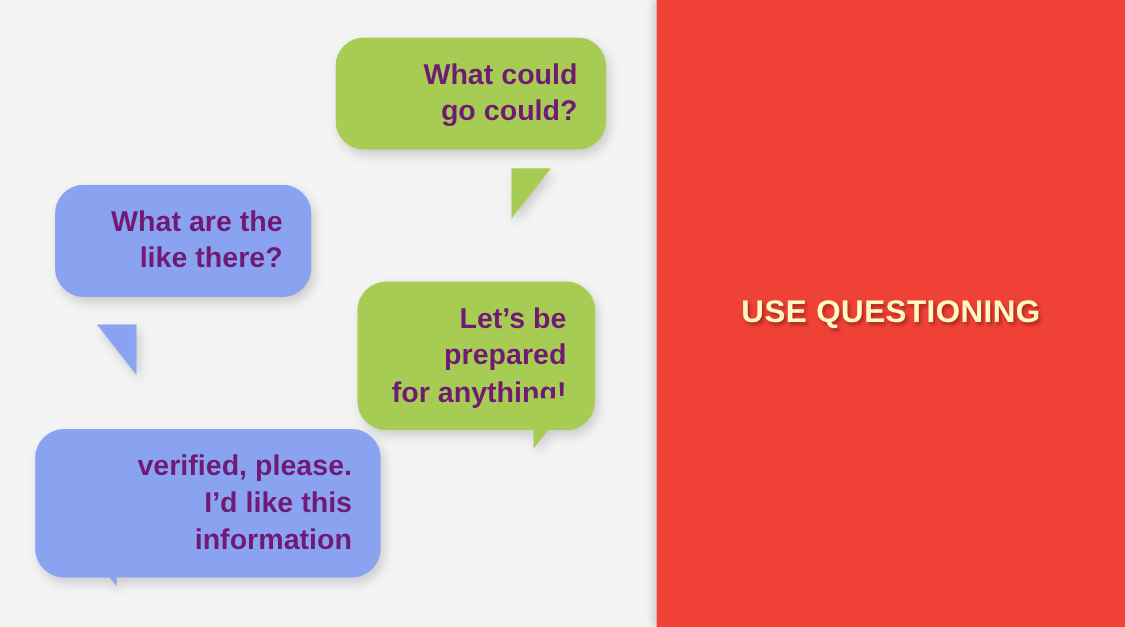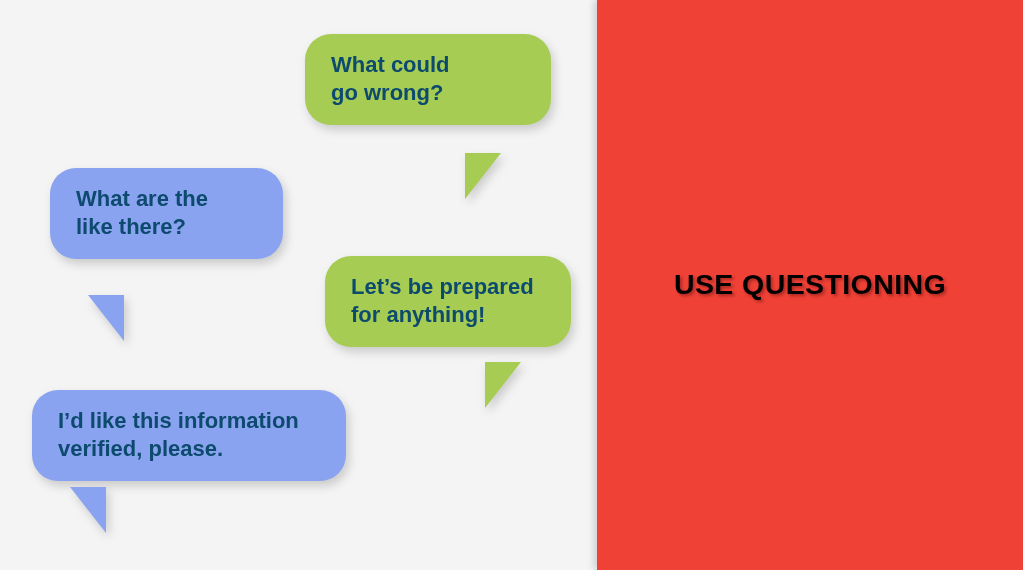--- a/index.html
+++ b/index.html
@@ -41,42 +41,43 @@
     height: 570px;
     background: #ef4136;
     display: flex;
     align-items: center;
     justify-content: center;
     box-shadow: -3px 0 7px rgba(0,0,0,0.16);
   }
 
   #headline {
     text-align: center;
-    color: #000000;
+    color: #fef9c3;
     font-weight: bold;
     font-size: 28.5px;
     line-height: 1.17;
     letter-spacing: 0.4px;
     text-shadow: 2px 2px 3px rgba(90,14,10,0.45);
     padding: 0 8px;
     white-space: nowrap;
   }
   #headline .hl-line { display: block; }
 
   
   .bubble {
     position: absolute;
     box-sizing: border-box;
     border-radius: 26px;
-    color: #0c4a6e;
+    color: #701a75;
     font-weight: bold;
-    font-size: 22px;
+    font-size: 26px;
     line-height: 1.28;
     padding: 17px 26px 18px 26px;
     filter: drop-shadow(3px 5px 5px rgba(0,0,0,0.17));
+    text-align: right;
   }
   .bubble .bubble-text { display: block; }
 
   .bubble.green { background: #a7cc53; }
   .bubble.blue  { background: #8aa3f0; }
 
   
   .tail {
     position: absolute;
     width: 0;
@@ -99,37 +100,37 @@
   .bubble-group { position: absolute; filter: drop-shadow(3px 5px 5px rgba(0,0,0,0.17)); }
   .bubble-group .bubble { position: relative; left: 0; top: 0; filter: none; }
 
   
   #bubble-1 { left: 305px; top: 34px; width: 246px; }
   #bubble-1 .tail { left: 160px; top: 119px; }
 
   #bubble-2 { left: 50px; top: 156px; width: 233px; margin-top: 12px; }
   #bubble-2 .tail { left: 38px; top: 127px; }
 
-  #bubble-3 { left: 325px; top: 256px; width: 246px; }
+  #bubble-3 { left: 325px; top: 256px; width: 216px; }
   #bubble-3 .tail { left: 160px; top: 106px; }
 
   #bubble-4 { left: 32px; top: 390px; width: 314px; }
   #bubble-4 .tail { left: 38px; top: 97px; }
 </style>
 </head>
 <body>
 
 <div id="slide">
 
   <div id="bubble-panel">
 
     <div class="bubble-group" id="bubble-1">
       <div class="bubble green">
         <span class="bubble-text">What could</span>
-        <span class="bubble-text">go wrong?</span>
+        <span class="bubble-text">go could?</span>
       </div>
       <span class="tail down-left green"></span>
     </div>
 
     <div class="bubble-group" id="bubble-2">
       <div class="bubble blue">
         <span class="bubble-text">What are the</span>
         <span class="bubble-text">like there?</span>
       </div>
       <span class="tail down-right blue"></span>
@@ -138,22 +139,22 @@
     <div class="bubble-group" id="bubble-3">
       <div class="bubble green">
         <span class="bubble-text">Let’s be prepared</span>
         <span class="bubble-text">for anything!</span>
       </div>
       <span class="tail down-left green"></span>
     </div>
 
     <div class="bubble-group" id="bubble-4">
       <div class="bubble blue">
+        <span class="bubble-text">verified, please.</span>
         <span class="bubble-text">I’d like this information</span>
-        <span class="bubble-text">verified, please.</span>
       </div>
       <span class="tail down-right blue"></span>
     </div>
 
   </div>
 
   <div id="headline-panel">
     <div id="headline">
       <span class="hl-line">USE QUESTIONING</span>
     </div>

